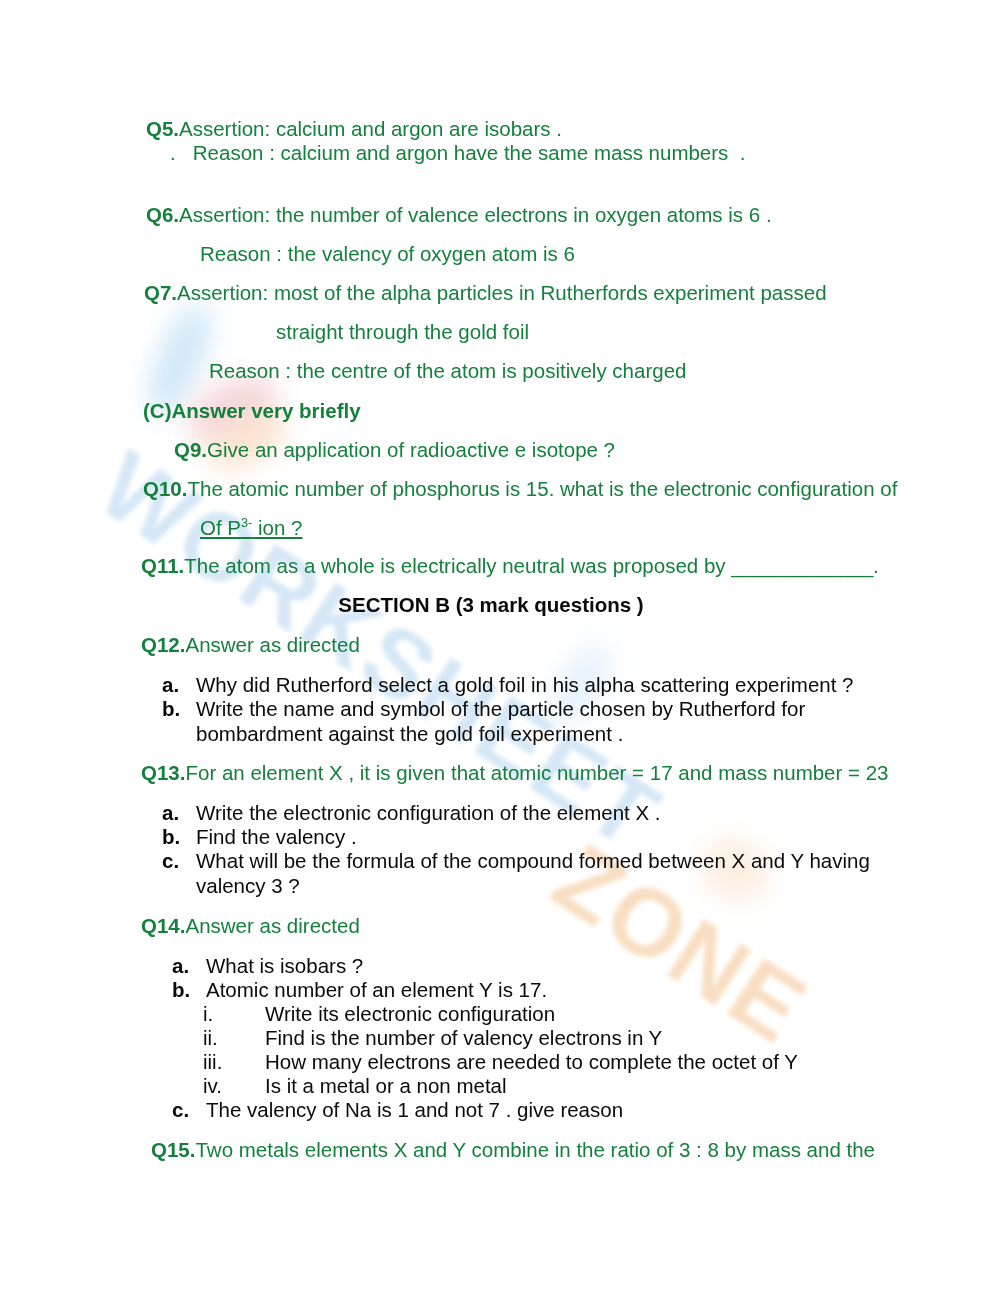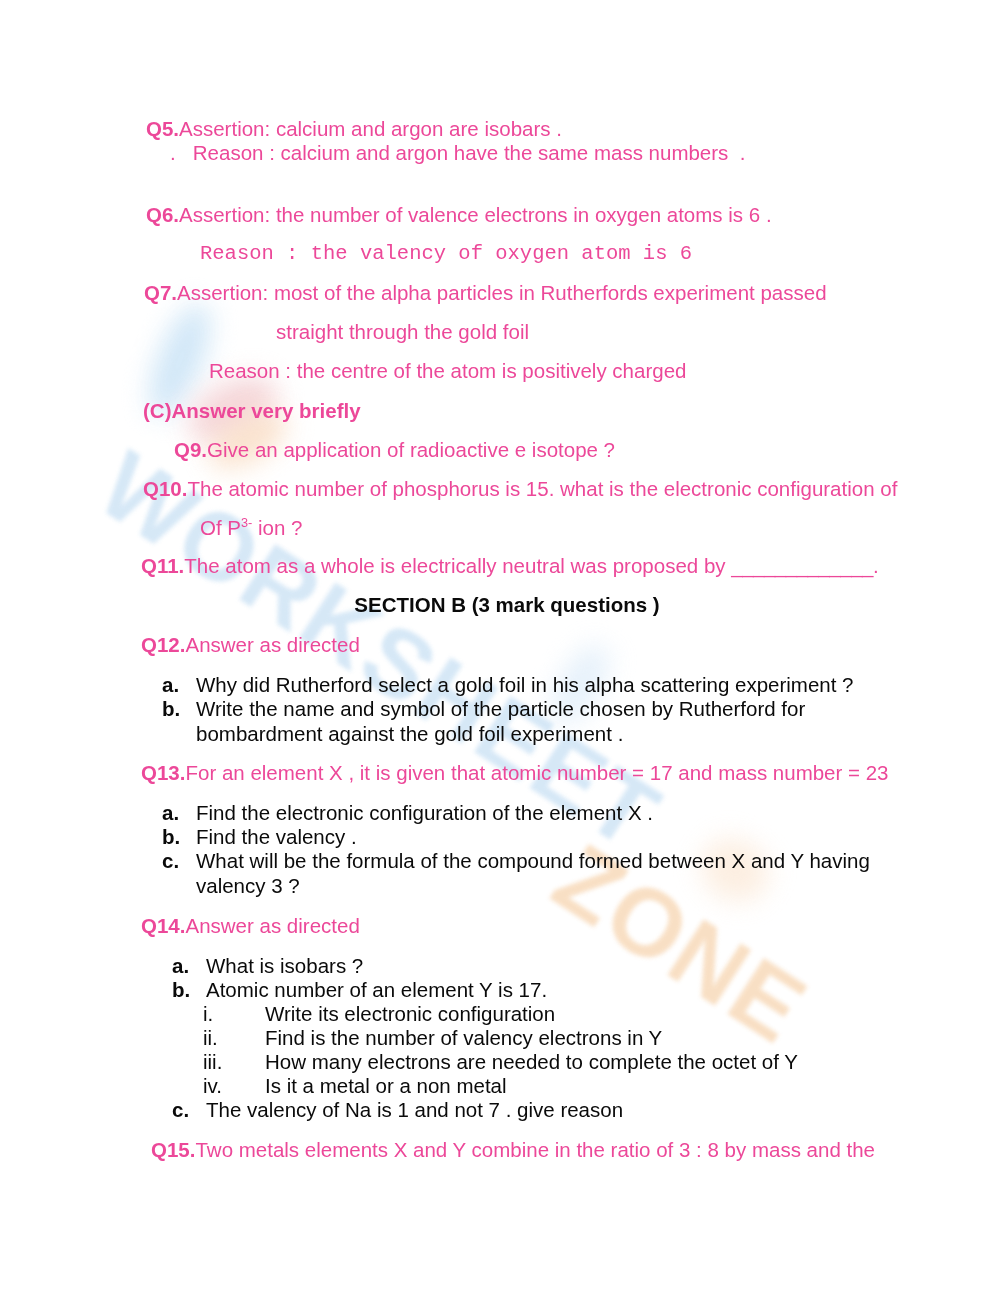--- a/index.html
+++ b/index.html
@@ -95,28 +95,28 @@
   #page {
     position: relative;
     z-index: 1;
     padding: 0;
   }
   .line {
     position: absolute;
     font-size: 20.5px;
     line-height: 24px;
     white-space: pre;
-    color: #ec4899;
+    color: #15803d;
   }
   b, .b {
     font-weight: 700;
   }
   .center {
     position: absolute;
-    left: 16px;
+    left: 0;
     width: 982px;
     text-align: center;
     font-size: 20.5px;
     font-weight: 700;
   }
   sup {
     font-size: 0.62em;
     vertical-align: super;
     line-height: 0;
   }
@@ -154,53 +154,53 @@
   <div class="wm-text wm-worksheet">WORKSHEET</div>
   <div class="wm-text wm-zone">ZONE</div>
 </div>
 
 <div id="page">
 
   <div class="line" style="left:146px; top:117px;"><b>Q5.</b><span>Assertion: calcium and argon are isobars .</span></div>
   <div class="line" style="left:170px; top:141px;">.   Reason : calcium and argon have the same mass numbers  .</div>
 
   <div class="line" style="left:146px; top:203px;"><b>Q6.</b><span>Assertion: the number of valence electrons in oxygen atoms is 6 .</span></div>
-  <div class="line" style="left:200px; top:242px;font-family:Liberation Mono, monospace;">Reason : the valency of oxygen atom is 6</div>
+  <div class="line" style="left:200px; top:242px;">Reason : the valency of oxygen atom is 6</div>
 
   <div class="line" style="left:144px; top:281px;"><b>Q7.</b><span>Assertion: most of the alpha particles in Rutherfords experiment passed</span></div>
   <div class="line" style="left:276px; top:320px;">straight through the gold foil</div>
   <div class="line" style="left:209px; top:359px;">Reason : the centre of the atom is positively charged</div>
 
   <div class="line b" style="left:143px; top:399px;">(C)Answer very briefly</div>
 
   <div class="line" style="left:143px; top:438px;margin-left:31px;"><b>Q9.</b><span>Give an application of radioactive e isotope ?</span></div>
 
   <div class="line" style="left:143px; top:477px;"><b>Q10.</b><span>The atomic number of phosphorus is 15. what is the electronic configuration of</span></div>
-  <div class="line" style="left:200px; top:516px;"><span>Of P</span><sup>3-</sup><span> ion ?</span></div>
+  <div class="line" style="left:200px; top:516px;text-decoration:underline;"><span>Of P</span><sup>3-</sup><span> ion ?</span></div>
 
   <div class="line" style="left:141px; top:554px;"><b>Q11.</b><span>The atom as a whole is electrically neutral was proposed by </span><span class="blank">_____________</span><span>.</span></div>
 
   <div class="center" style="top:593px;">SECTION B (3 mark questions )</div>
 
   <div class="line" style="left:141px; top:633px;"><b>Q12.</b><span>Answer as directed</span></div>
 
   <div class="li" style="left:162px; top:673px; width:700px; padding-left:34px;">
     <span class="mk">a.</span>
     <span class="tx">Why did Rutherford select a gold foil in his alpha scattering experiment ?</span>
   </div>
   <div class="li" style="left:162px; top:697px; width:640px; padding-left:34px;">
     <span class="mk">b.</span>
     <span class="tx">Write the name and symbol of the particle chosen by Rutherford for bombardment against the gold foil experiment .</span>
   </div>
 
   <div class="line" style="left:141px; top:761px;"><b>Q13.</b><span>For an element X , it is given that atomic number = 17 and mass number = 23</span></div>
 
   <div class="li" style="left:162px; top:801px; width:700px; padding-left:34px;">
     <span class="mk">a.</span>
-    <span class="tx">Find the electronic configuration of the element X .</span>
+    <span class="tx">Write the electronic configuration of the element X .</span>
   </div>
   <div class="li" style="left:162px; top:825px; width:700px; padding-left:34px;">
     <span class="mk">b.</span>
     <span class="tx">Find the valency .</span>
   </div>
   <div class="li" style="left:162px; top:849px; width:690px; padding-left:34px;">
     <span class="mk">c.</span>
     <span class="tx">What will be the formula of the compound formed between X and Y having valency 3 ?</span>
   </div>
 

